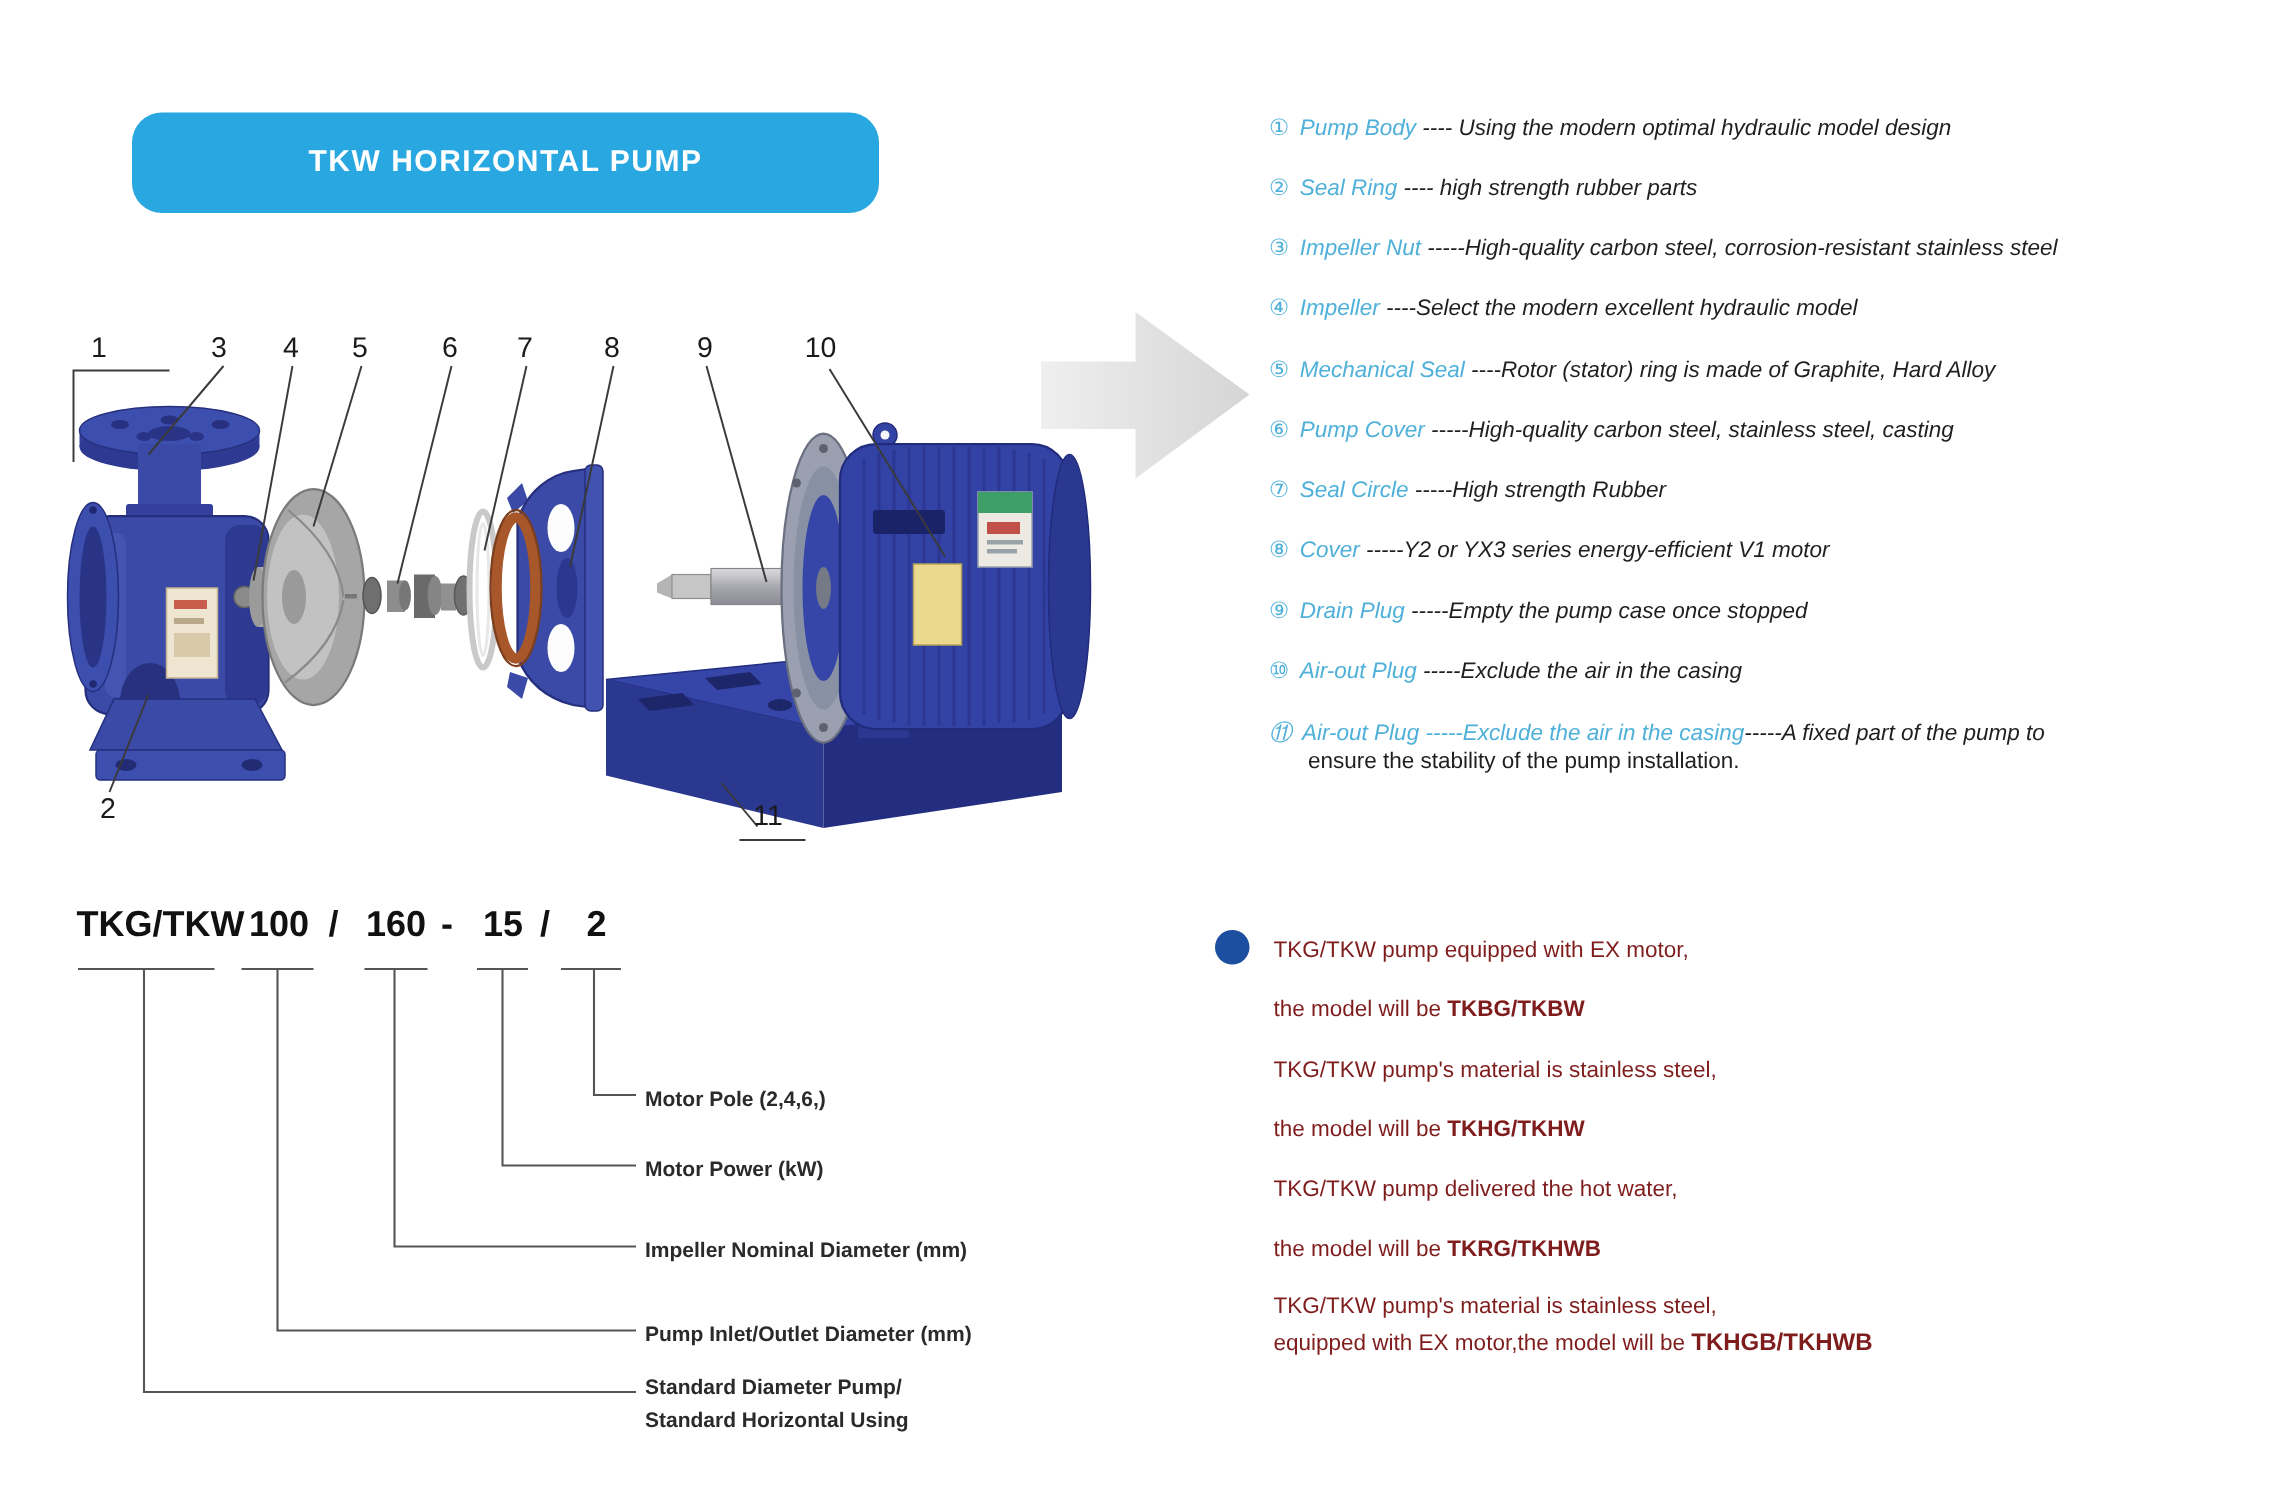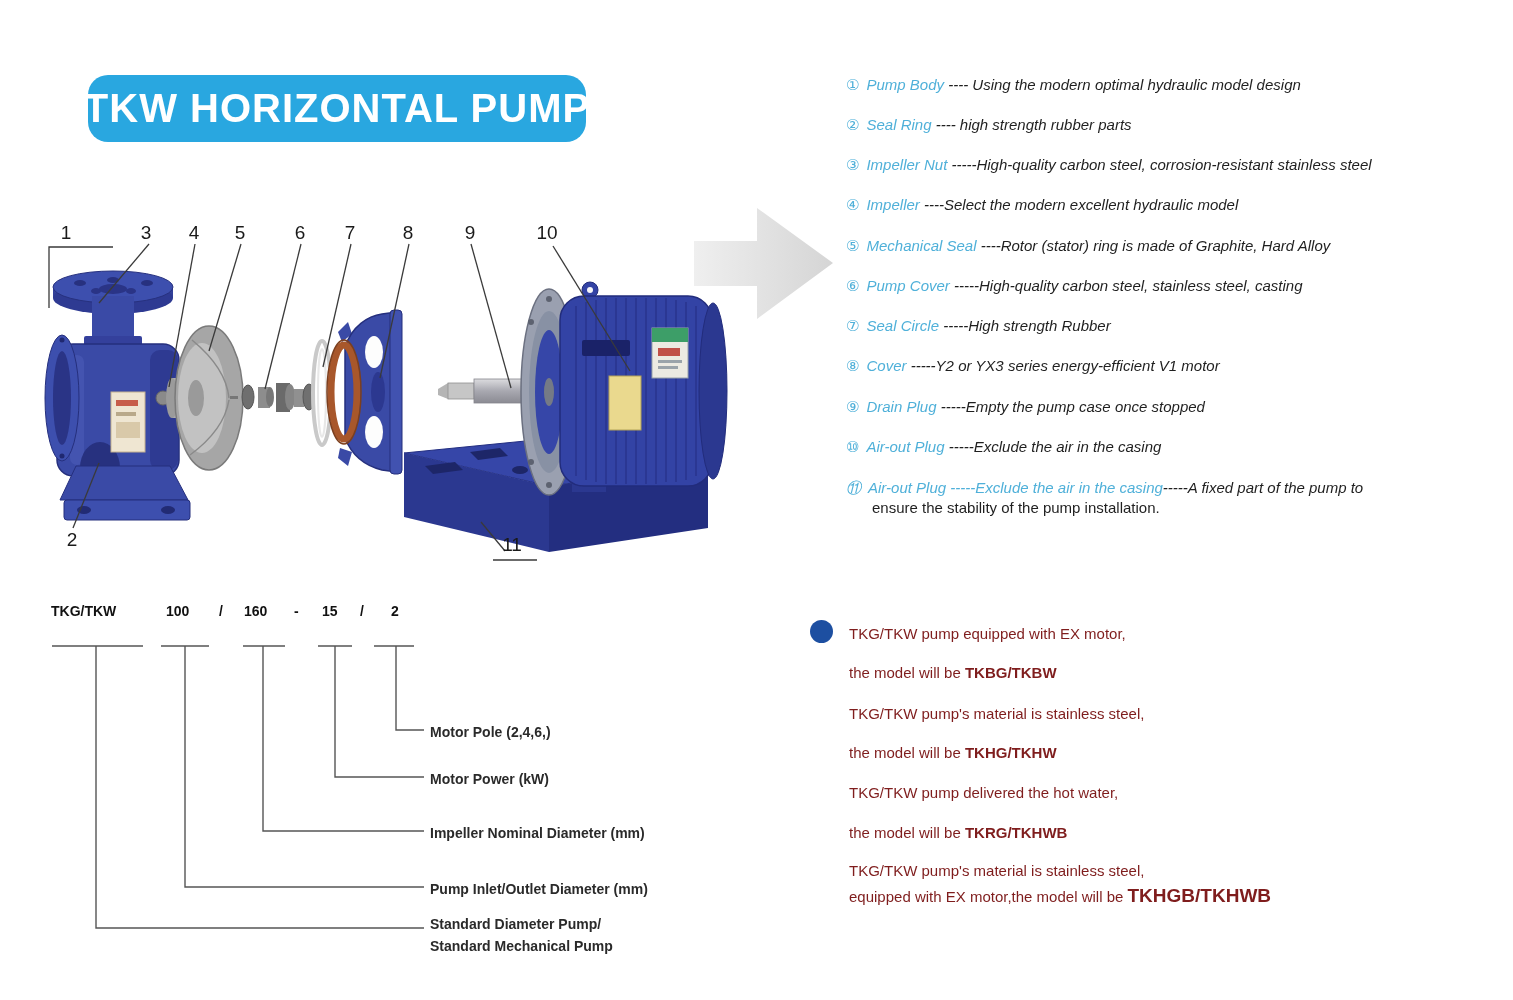--- a/index.html
+++ b/index.html
@@ -7,39 +7,39 @@
     position:relative;width:1513px;height:1000px;background:#ffffff;overflow:hidden;
     font-family:"Liberation Sans","DejaVu Sans",sans-serif;color:#1f1f1f;
   }
   .abs{position:absolute;}
   
   .banner{
     left:88px;top:75px;width:498px;height:67px;border-radius:20px;
     background:#29a7e0;display:flex;align-items:center;justify-content:center;
   }
   .banner-text{
-    color:#ffffff;font-weight:700;font-size:40px;letter-spacing:1px;white-space:nowrap;
+    color:#ffffff;font-weight:700;font-size:20px;letter-spacing:1px;white-space:nowrap;
   }
   
   .callout{
     transform:translate(-50%,-50%);font-size:19px;color:#1a1a1a;white-space:nowrap;
   }
   
   .pl-item{left:846px;font-size:15px;line-height:20px;white-space:nowrap;font-style:italic;}
   .pl-num{color:#4fb0d9;font-family:"DejaVu Sans",sans-serif;margin-right:7px;font-size:15px;}
   .pl-name{color:#4fb0d9;}
   .pl-rest{color:#1f1f1f;}
   .pl-line2{left:872px;font-size:15px;line-height:20px;color:#1f1f1f;white-space:nowrap;}
   
-  .code-seg{top:603px;font-size:14px;font-weight:700;color:#111;white-space:nowrap;}
+  .code-seg{top:603px;font-size:24px;font-weight:700;color:#111;white-space:nowrap;}
   .code-label{left:430px;font-size:14px;font-weight:600;color:#2a2a2a;white-space:nowrap;line-height:20px;}
   
   .note-line{left:849px;font-size:15px;color:#7f1d1d;white-space:nowrap;line-height:20px;}
   .note-model{font-weight:700;}
-  .note-model-big{font-weight:700;font-size:19px;}
+  .note-model-big{font-weight:700;font-size:16px;}
   .bullet{
     left:810px;top:620px;width:23px;height:23px;border-radius:50%;background:#1d4fa1;
   }
   svg{position:absolute;left:0;top:0;}
 </style>
 </head>
 <body>
 
 <div class="page">
 
@@ -253,21 +253,21 @@
   <div class="abs code-seg" style="left:294px">-</div>
   <div class="abs code-seg" style="left:322px">15</div>
   <div class="abs code-seg" style="left:360px">/</div>
   <div class="abs code-seg" style="left:391px">2</div>
 
   <div class="abs code-label" style="top:722px">Motor Pole (2,4,6,)</div>
   <div class="abs code-label" style="top:769px">Motor Power  (kW)</div>
   <div class="abs code-label" style="top:823px">Impeller Nominal Diameter (mm)</div>
   <div class="abs code-label" style="top:879px">Pump Inlet/Outlet Diameter (mm)</div>
   <div class="abs code-label" style="top:914px">Standard Diameter Pump/</div>
-  <div class="abs code-label" style="top:936px">Standard Mechanical Pump</div>
+  <div class="abs code-label" style="top:936px">Standard Horizontal Using</div>
 
   <div class="abs bullet"></div>
   <div class="abs note-line" style="top:624px">TKG/TKW pump equipped with EX motor,</div>
   <div class="abs note-line" style="top:663px"><span>the model will be </span><span class="note-model">TKBG/TKBW</span></div>
   <div class="abs note-line" style="top:704px">TKG/TKW pump's material is stainless steel,</div>
   <div class="abs note-line" style="top:743px"><span>the model will be </span><span class="note-model">TKHG/TKHW</span></div>
   <div class="abs note-line" style="top:783px">TKG/TKW pump delivered the hot water,</div>
   <div class="abs note-line" style="top:823px"><span>the model will be </span><span class="note-model">TKRG/TKHWB</span></div>
   <div class="abs note-line" style="top:861px">TKG/TKW pump's material is stainless steel,</div>
   <div class="abs note-line" style="top:886px"><span>equipped with EX motor,the model will be </span><span class="note-model-big">TKHGB/TKHWB</span></div>

